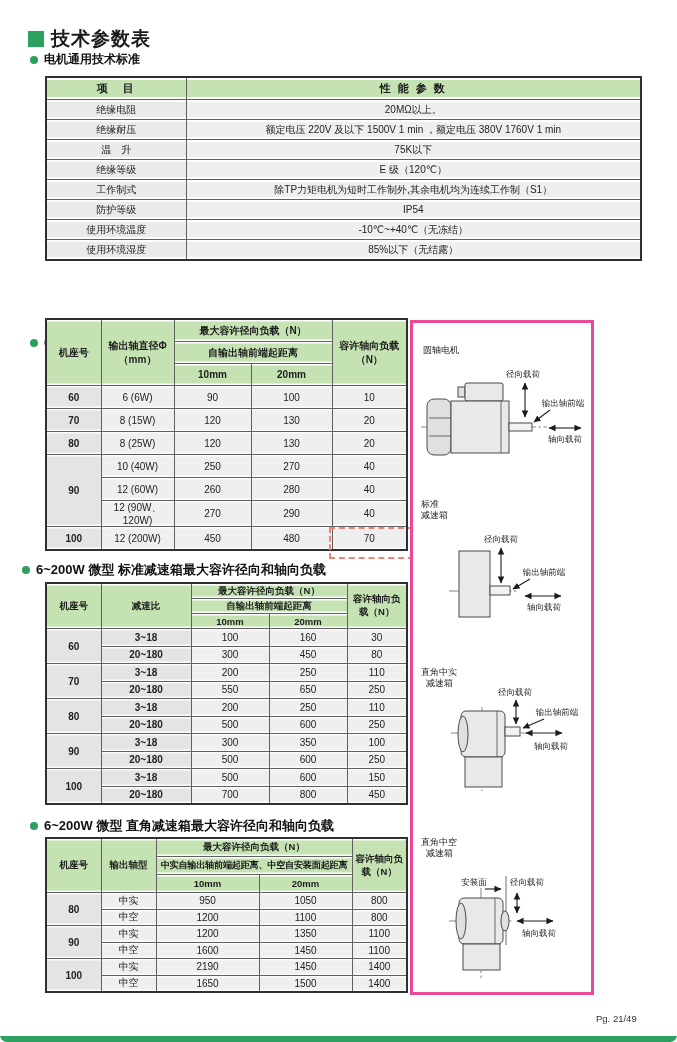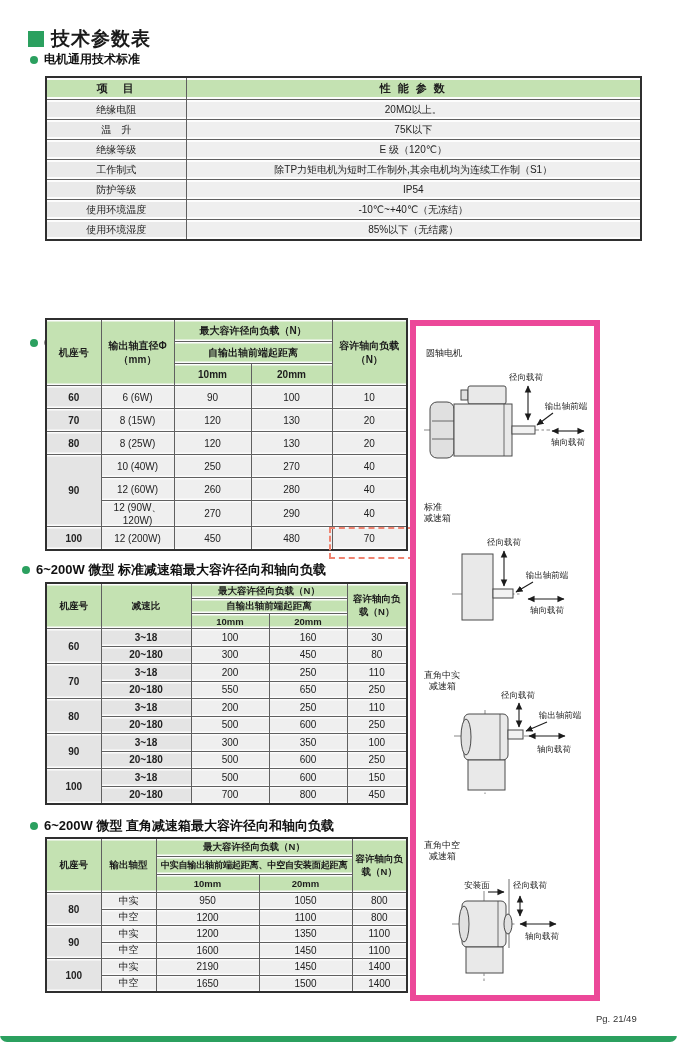--- a/index.html
+++ b/index.html
@@ -51,21 +51,21 @@
   .t4{left:45px;top:837px;width:361px;}
   .t4 th{height:17px;font-size:9.5px;}
   .t4 th.small{font-size:9.2px;letter-spacing:-0.3px;}
   .t4 td{height:15.5px;font-size:10px;}
 
   .highlight-box{position:absolute;left:329px;top:527px;width:81px;height:28px;
                  border:2px dashed var(--highlight-red);pointer-events:none;}
 
   
   .diagram-panel{position:absolute;left:410px;top:320px;width:178px;height:669px;
-                 border:6px solid #ec4899;background:#fff;}
+                 border:3px solid #ec4899;background:#fff;}
   .glabel{font-size:9px;fill:#222;font-family:"Liberation Sans","DejaVu Sans",sans-serif;}
   .dtext{font-size:8.5px;fill:#222;font-family:"Liberation Sans","DejaVu Sans",sans-serif;}
   .part{fill:#e9e9e9;stroke:#4a4a4a;stroke-width:1;}
   .part2{fill:#e0e0e0;stroke:#4a4a4a;stroke-width:1;}
   .shaftp{fill:#f2f2f2;stroke:#4a4a4a;stroke-width:1;}
   .cl{stroke:#555;stroke-width:0.7;stroke-dasharray:10 2.5 2.5 2.5;fill:none;}
   .arrow{stroke:#1c1c1c;stroke-width:1.1;fill:none;}
   .thin{stroke:#4a4a4a;stroke-width:0.8;fill:none;}
 
   .page-num{position:absolute;left:596px;top:1013px;width:70px;font-size:9.5px;color:#333;text-align:left;}
@@ -94,20 +94,24 @@
     <thead>
       <tr>
         <th>项　目</th>
         <th>性 能 参 数</th>
       </tr>
     </thead>
     <tbody>
       <tr>
           <td class="item">绝缘电阻</td>
           <td>20MΩ以上。</td>
+        </tr>
+      <tr>
+          <td class="item">绝缘耐压</td>
+          <td>额定电压 220V 及以下 1500V 1 min ，额定电压 380V  1760V 1 min</td>
         </tr>
       <tr>
           <td class="item">温　升</td>
           <td>75K以下</td>
         </tr>
       <tr>
           <td class="item">绝缘等级</td>
           <td>E 级（120℃）</td>
         </tr>
       <tr>

